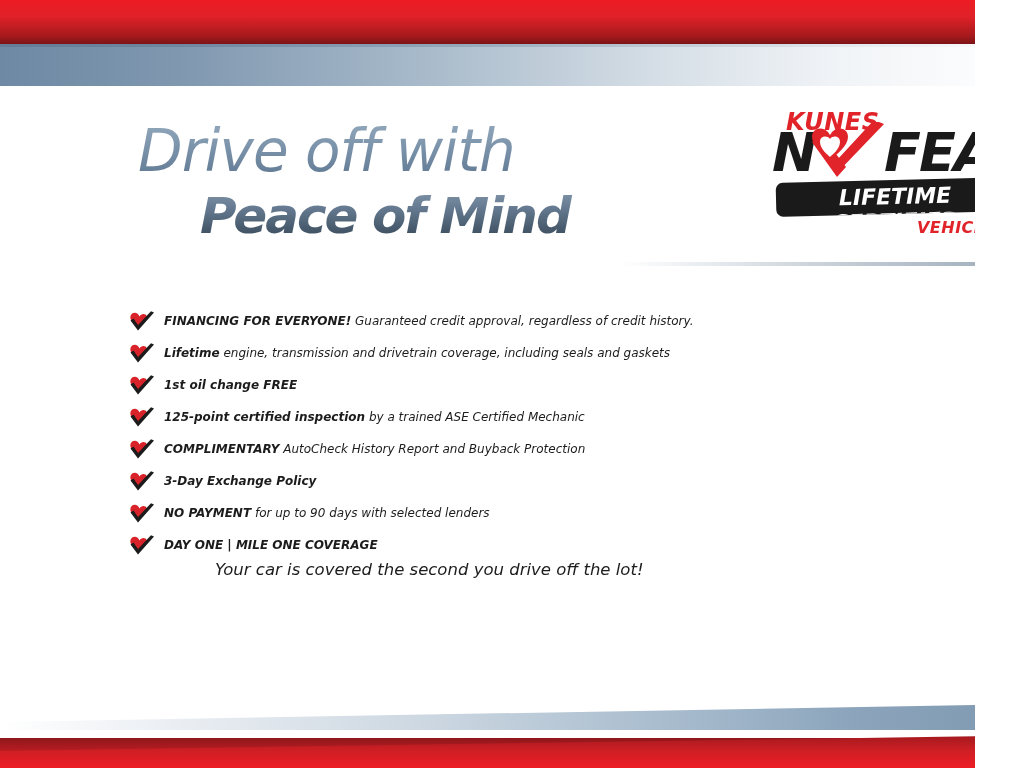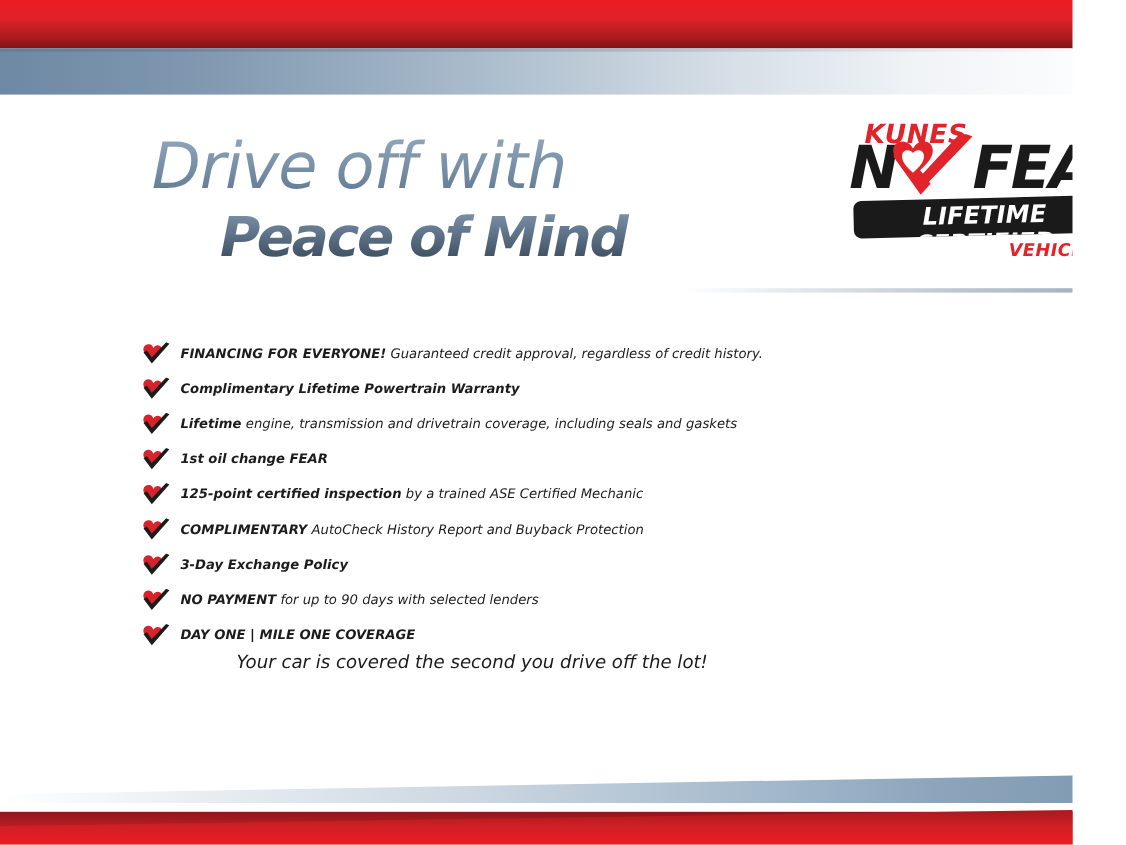--- a/index.html
+++ b/index.html
@@ -301,48 +301,39 @@
     <div class="bullet-row">
       <span class="bullet-mark">
         <svg viewBox="0 0 28 22" width="28" height="22" aria-hidden="true">
           <path d="M3 9 C1 5, 4 1, 8 2 C10 2.5, 11 4, 11.5 5.5 C12.5 3.5, 15 2, 17.5 3.5 C20 5, 19 9, 16 12 L11 17 Z" fill="#d8232a"></path>
           <path d="M2.5 9.5 L10 19.5 L26 1.5 L23 0.2 L10 14 L5.5 7.5 Z" fill="#1c1c1c"></path>
         </svg>
       </span>
       <span class="bullet-text"><b>FINANCING FOR EVERYONE!</b><span> Guaranteed credit approval, regardless of credit history.</span></span>
     </div>
 
-    <div class="bullet-row">
-      <span class="bullet-mark">
-        <svg viewBox="0 0 28 22" width="28" height="22" aria-hidden="true">
-          <path d="M3 9 C1 5, 4 1, 8 2 C10 2.5, 11 4, 11.5 5.5 C12.5 3.5, 15 2, 17.5 3.5 C20 5, 19 9, 16 12 L11 17 Z" fill="#d8232a"></path>
-          <path d="M2.5 9.5 L10 19.5 L26 1.5 L23 0.2 L10 14 L5.5 7.5 Z" fill="#1c1c1c"></path>
-        </svg>
-      </span>
-      <span class="bullet-text"><b>Complimentary Lifetime Powertrain Warranty</b><span></span></span>
-    </div>
 
     <div class="bullet-row">
       <span class="bullet-mark">
         <svg viewBox="0 0 28 22" width="28" height="22" aria-hidden="true">
           <path d="M3 9 C1 5, 4 1, 8 2 C10 2.5, 11 4, 11.5 5.5 C12.5 3.5, 15 2, 17.5 3.5 C20 5, 19 9, 16 12 L11 17 Z" fill="#d8232a"></path>
           <path d="M2.5 9.5 L10 19.5 L26 1.5 L23 0.2 L10 14 L5.5 7.5 Z" fill="#1c1c1c"></path>
         </svg>
       </span>
       <span class="bullet-text"><b>Lifetime</b><span> engine, transmission and drivetrain coverage, including seals and gaskets</span></span>
     </div>
 
     <div class="bullet-row">
       <span class="bullet-mark">
         <svg viewBox="0 0 28 22" width="28" height="22" aria-hidden="true">
           <path d="M3 9 C1 5, 4 1, 8 2 C10 2.5, 11 4, 11.5 5.5 C12.5 3.5, 15 2, 17.5 3.5 C20 5, 19 9, 16 12 L11 17 Z" fill="#d8232a"></path>
           <path d="M2.5 9.5 L10 19.5 L26 1.5 L23 0.2 L10 14 L5.5 7.5 Z" fill="#1c1c1c"></path>
         </svg>
       </span>
-      <span class="bullet-text"><b>1st oil change FEAR</b><span></span></span>
+      <span class="bullet-text"><b>1st oil change FREE</b><span></span></span>
     </div>
 
     <div class="bullet-row">
       <span class="bullet-mark">
         <svg viewBox="0 0 28 22" width="28" height="22" aria-hidden="true">
           <path d="M3 9 C1 5, 4 1, 8 2 C10 2.5, 11 4, 11.5 5.5 C12.5 3.5, 15 2, 17.5 3.5 C20 5, 19 9, 16 12 L11 17 Z" fill="#d8232a"></path>
           <path d="M2.5 9.5 L10 19.5 L26 1.5 L23 0.2 L10 14 L5.5 7.5 Z" fill="#1c1c1c"></path>
         </svg>
       </span>
       <span class="bullet-text"><b>125-point certified inspection</b><span> by a trained ASE Certified Mechanic</span></span>

